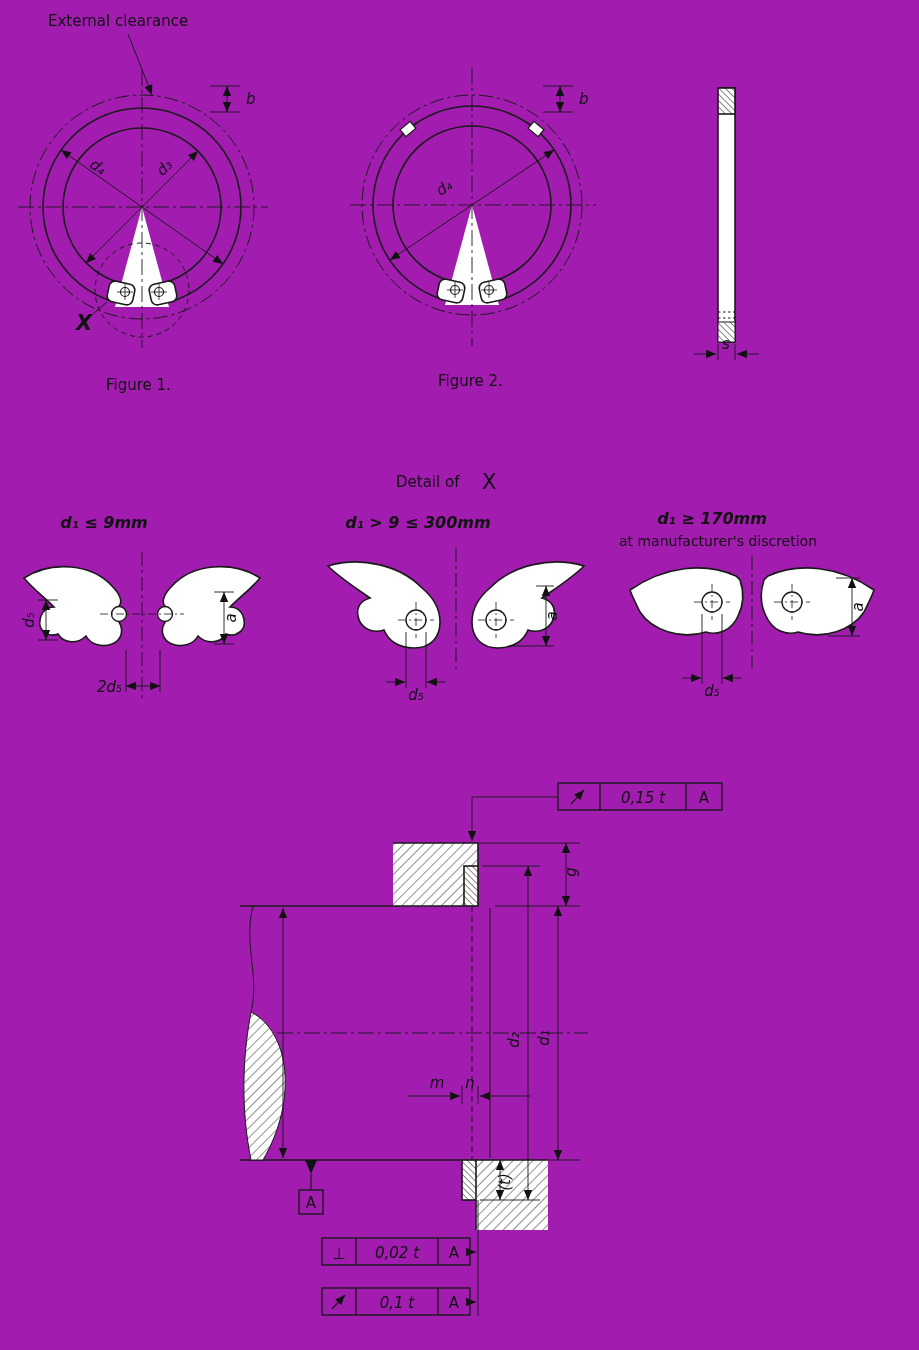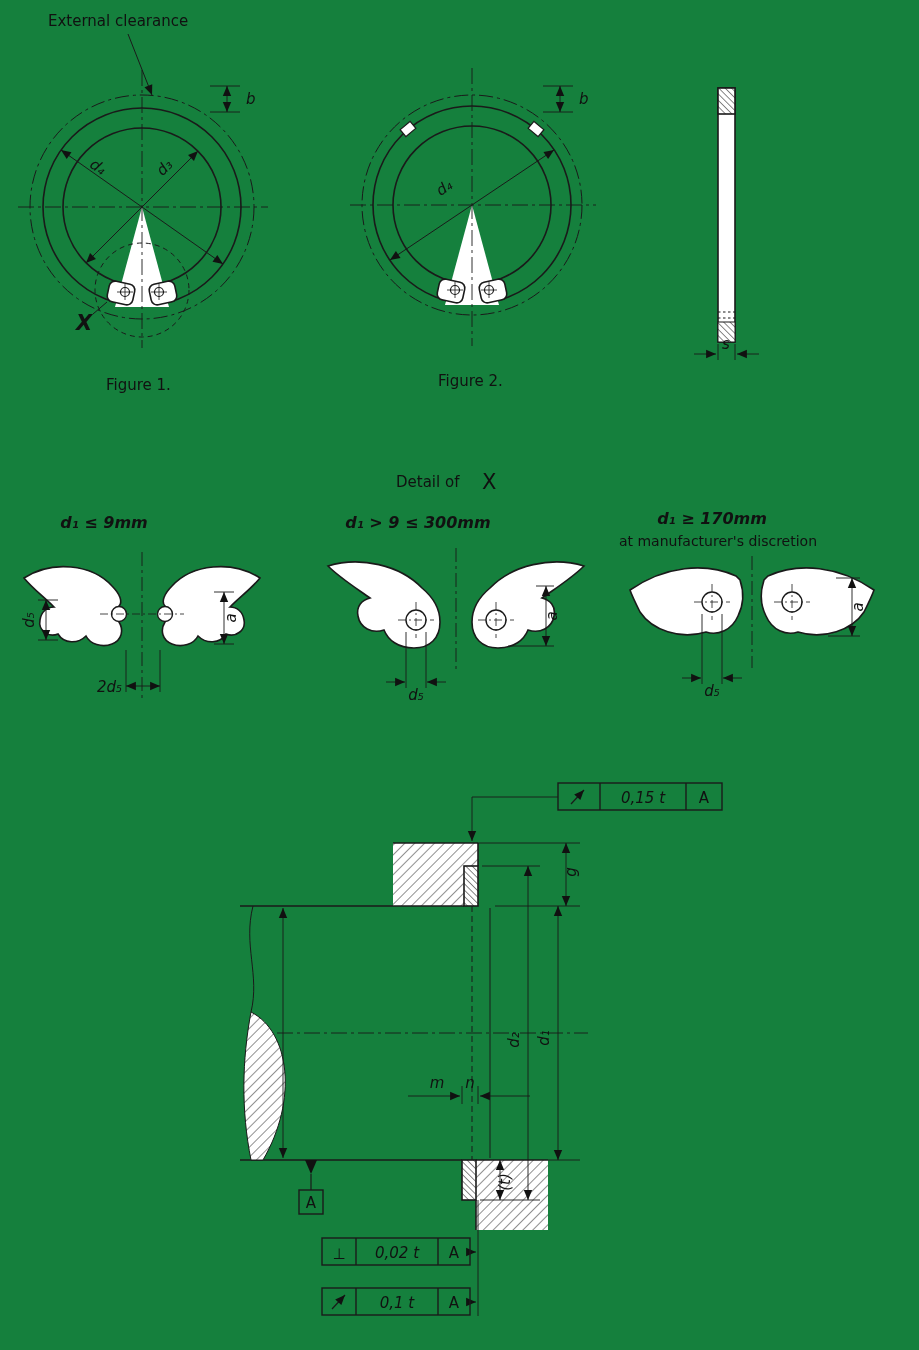--- a/index.html
+++ b/index.html
@@ -1,16 +1,16 @@
 <!DOCTYPE html>
 <html><head>
 <meta charset="utf-8">
 <style>
   html,body{margin:0;padding:0;background:#fff;}
-  .page{position:relative;width:919px;height:1350px;background:#15803d;overflow:hidden;}
+  .page{position:relative;width:919px;height:1350px;background:#a21caf;overflow:hidden;}
   svg{position:absolute;left:0;top:0;}
   text{fill:#111;font-family:"DejaVu Sans",sans-serif;font-size:15px;}
   .it{font-style:italic;}
   .ttl{font-size:16px;font-style:italic;font-weight:bold;}
   .sub{font-size:14px;font-style:normal;font-weight:normal;}
   .cap{font-size:15px;}
   .big{font-size:21px;}
   .xmark{font-size:21px;font-style:italic;font-weight:bold;}
   .frtxt{font-size:15px;}
 </style>

